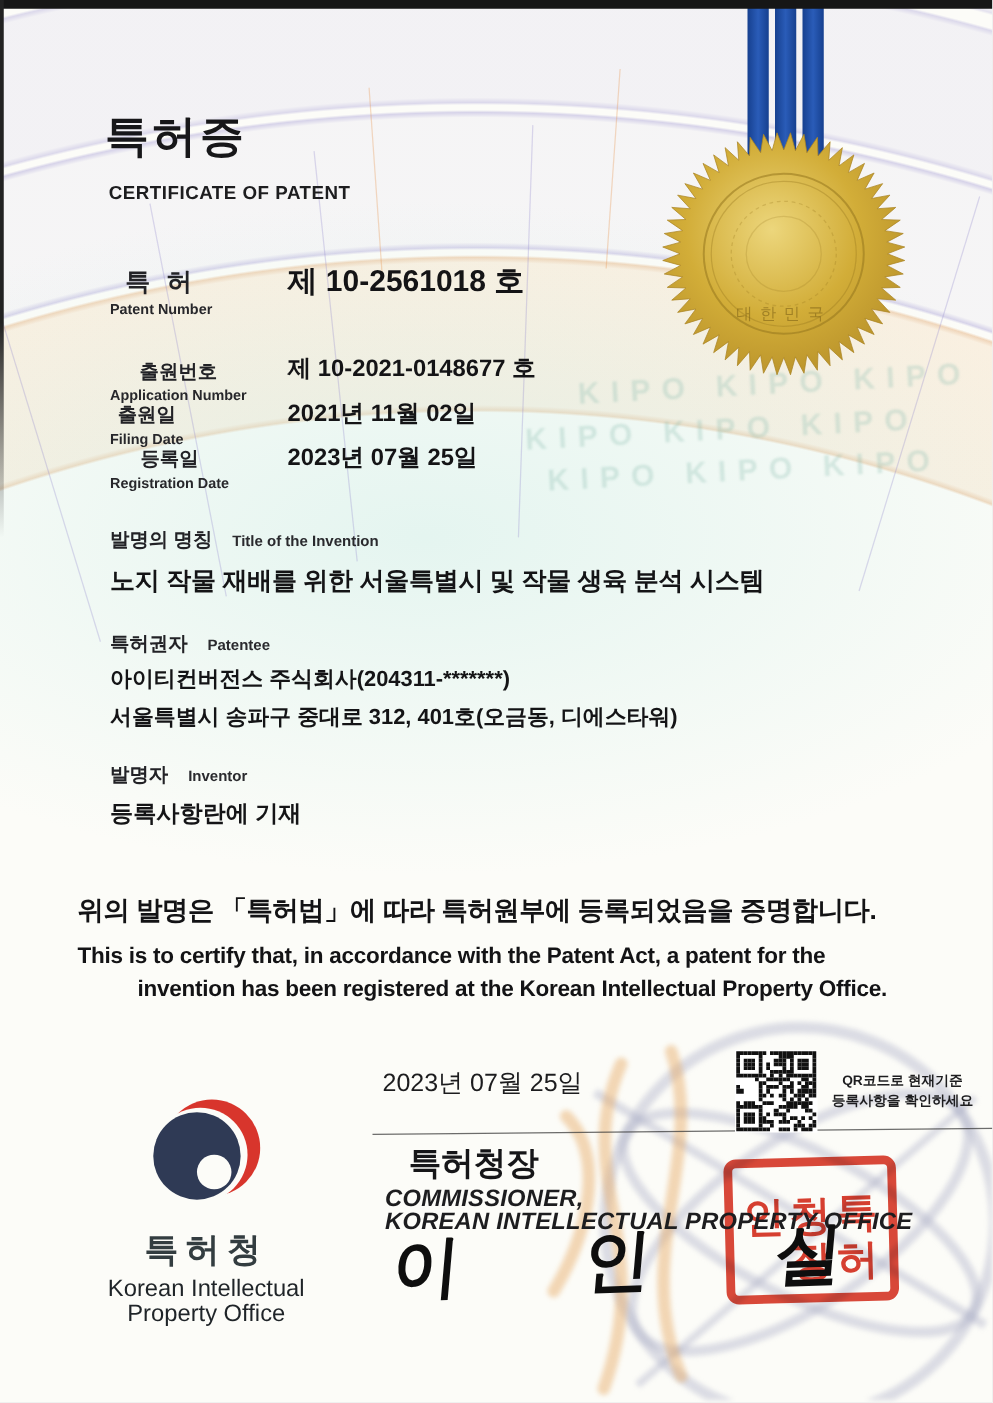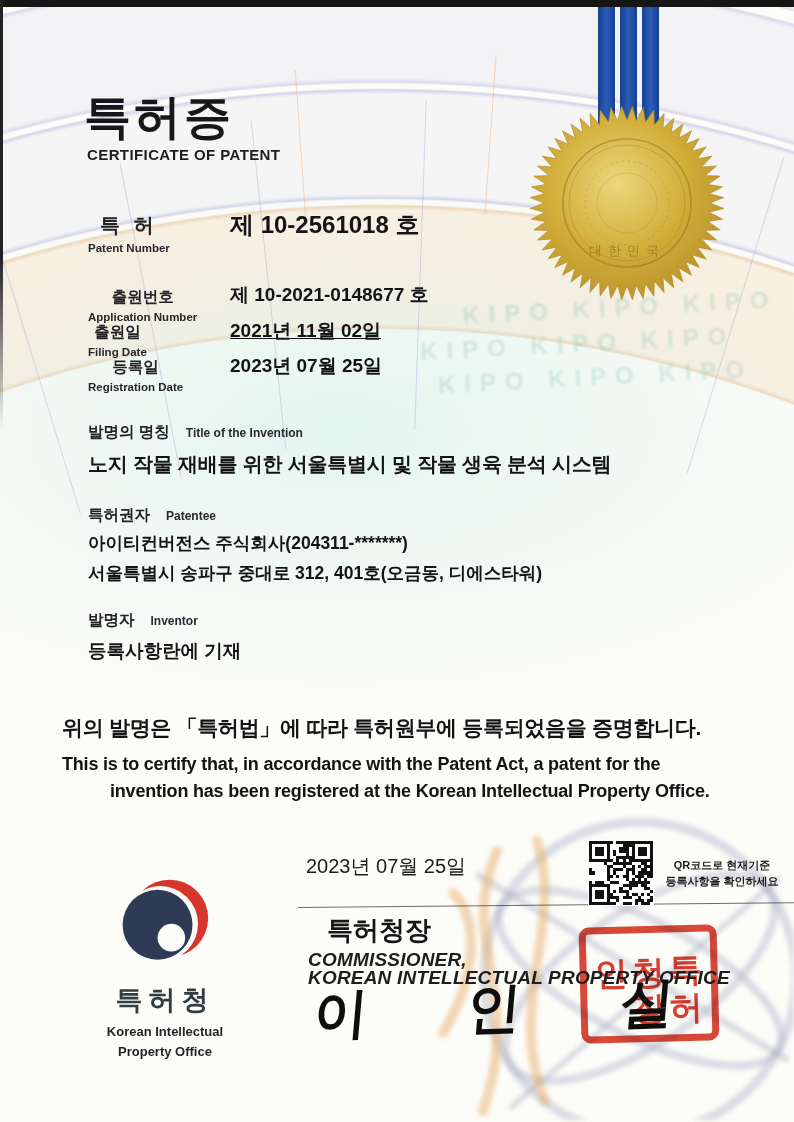--- a/index.html
+++ b/index.html
@@ -30,31 +30,31 @@
   .wm-kipo div:nth-child(1){margin-left:44px;}
   .wm-kipo div:nth-child(3){margin-left:16px;}
   .wm-globe{position:absolute;left:450px;top:808px;z-index:1;filter:blur(2px);}
   .wm-figure{position:absolute;left:413px;top:833px;z-index:1;filter:blur(2px);}
   
   .ribbon{position:absolute;left:598px;top:0;display:flex;gap:5px;z-index:2;}
   .ribbon div{width:17px;height:138px;background:linear-gradient(90deg,#16408f,#2a5cb8 50%,#16408f);}
   .gold-seal{position:absolute;left:527px;top:103px;width:200px;height:200px;z-index:3;}
   
   .tx{position:absolute;z-index:5;}
-  .title-ko{left:84px;top:86px;font-size:47px;font-weight:700;letter-spacing:3px;color:#171719;}
+  .title-ko{left:84px;top:86px;font-size:35px;font-weight:700;letter-spacing:3px;color:#171719;}
   .title-en{left:87px;top:146px;font-size:15px;font-weight:700;letter-spacing:.4px;color:#1d1d1f;}
   .row{position:absolute;left:88px;z-index:5;text-align:center;}
   .lbl-ko{font-weight:700;font-size:15.5px;color:#222226;}
   .lbl-en{font-weight:700;font-size:11.5px;color:#27272b;margin-top:3px;}
   .row .val{position:absolute;left:142px;white-space:nowrap;font-weight:700;color:#141416;}
   .row-patent{top:212px;}
   .row-patent .lbl-ko{font-size:20px;letter-spacing:4px;}
   .row-patent .val{top:-3px;font-size:24px;}
   .row-app{top:287px;}  .row-app .val{top:-5px;font-size:19px;}
-  .row-filing{top:322px;}.row-filing .val{top:-4px;font-size:19px;text-decoration:underline;}
+  .row-filing{top:322px;}.row-filing .val{top:-4px;font-size:19px;}
   .row-reg{top:357px;}  .row-reg .val{top:-4px;font-size:19px;}
   .blk{position:absolute;left:88px;z-index:5;}
   .blk .heads{display:flex;align-items:baseline;gap:16px;}
   .blk .head-en{font-weight:700;font-size:12px;color:#2a2a2e;}
   .blk-invention{top:422px;}
   .blk-invention .big{margin-top:8px;font-size:20px;font-weight:700;color:#141416;letter-spacing:-0.2px;}
   .blk-patentee{top:505px;}
   .blk-patentee .line{margin-top:5px;font-size:17.5px;font-weight:700;color:#141416;line-height:25px;}
   .blk-inventor{top:610px;}
   .blk-inventor .big{margin-top:7px;font-size:18.5px;font-weight:700;color:#141416;}
@@ -79,21 +79,21 @@
   .stamp{position:absolute;left:580px;top:926px;width:124px;height:102px;z-index:4;
     border:7px solid rgba(214,48,31,0.88);border-radius:10px;transform:rotate(-1.5deg);
     mix-blend-mode:multiply;display:flex;align-items:center;justify-content:center;}
   .stamp-glyphs{writing-mode:vertical-rl;font-size:33px;line-height:37px;font-weight:800;
     color:rgba(214,48,31,0.92);letter-spacing:3px;}
   
   .logo-mark{position:absolute;left:118px;top:876px;z-index:5;}
   .logo-ko{position:absolute;left:100px;top:982px;width:130px;z-index:5;text-align:center;
     font-size:27px;font-weight:700;color:#333d40;letter-spacing:6px;}
   .logo-en{position:absolute;left:80px;width:170px;z-index:5;text-align:center;
-    font-size:13px;font-weight:700;color:#1f2428;line-height:20px;}
+    font-size:19px;font-weight:400;color:#1f2428;line-height:20px;}
   .logo-en1{top:1022px;} .logo-en2{top:1042px;}
 </style>
 </head>
 <body>
 
 <div class="page">
 
   <div class="bg-rings"></div>
   <div class="spoke" style="left:36px;top:220px;height:300px;transform:rotate(-17deg);"></div>
   <div class="spoke" style="left:150px;top:160px;height:320px;transform:rotate(-11deg);"></div>

